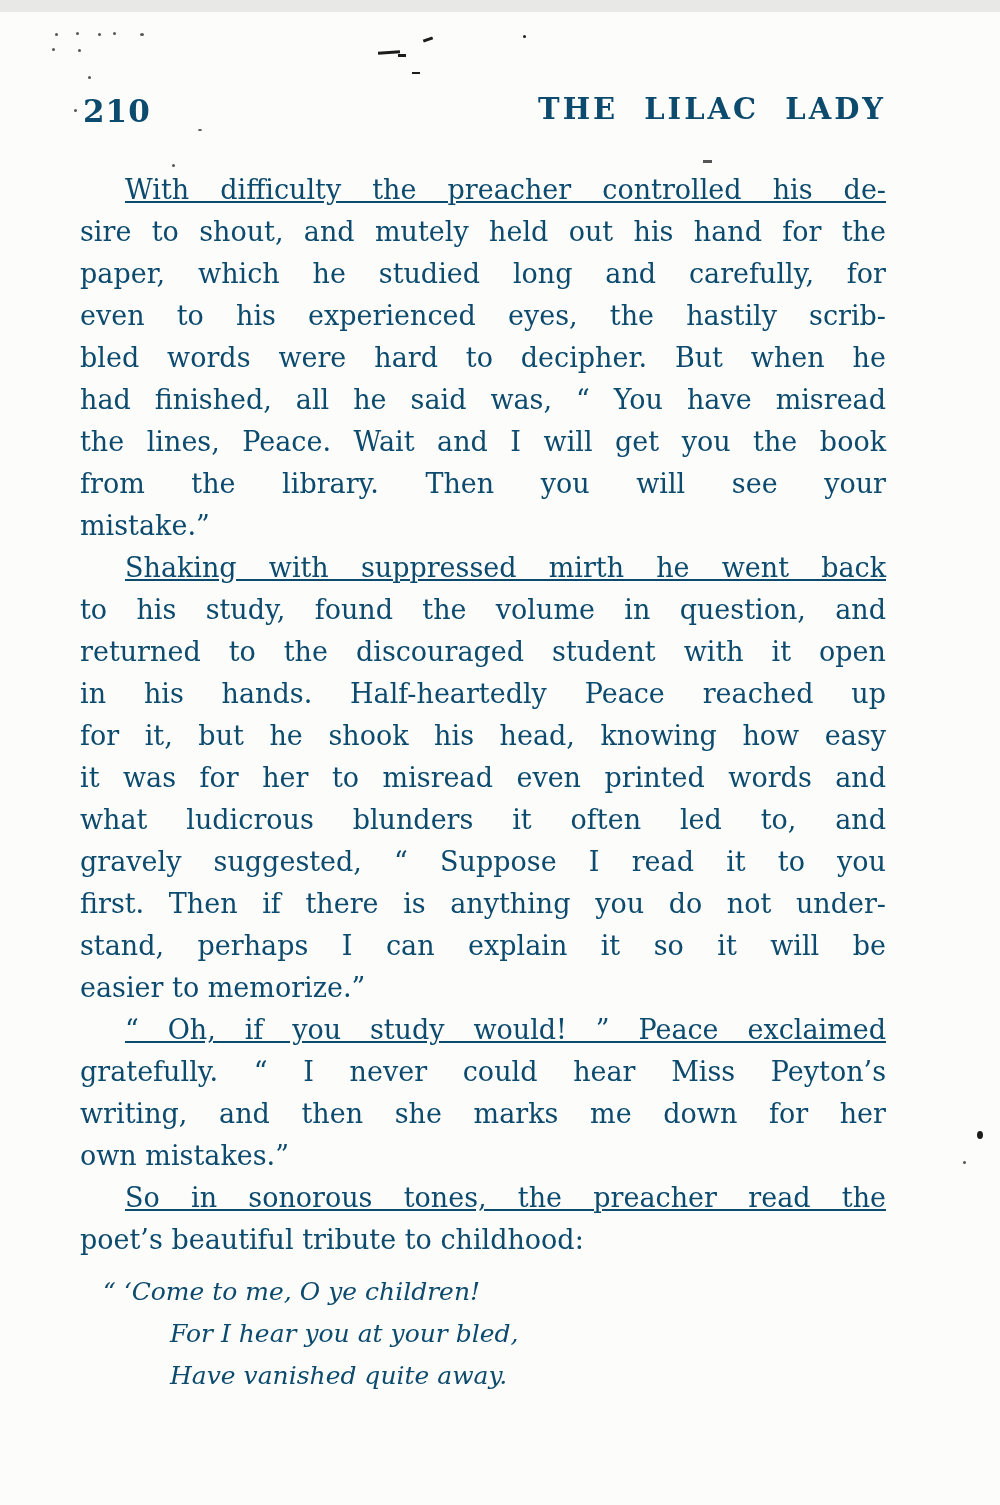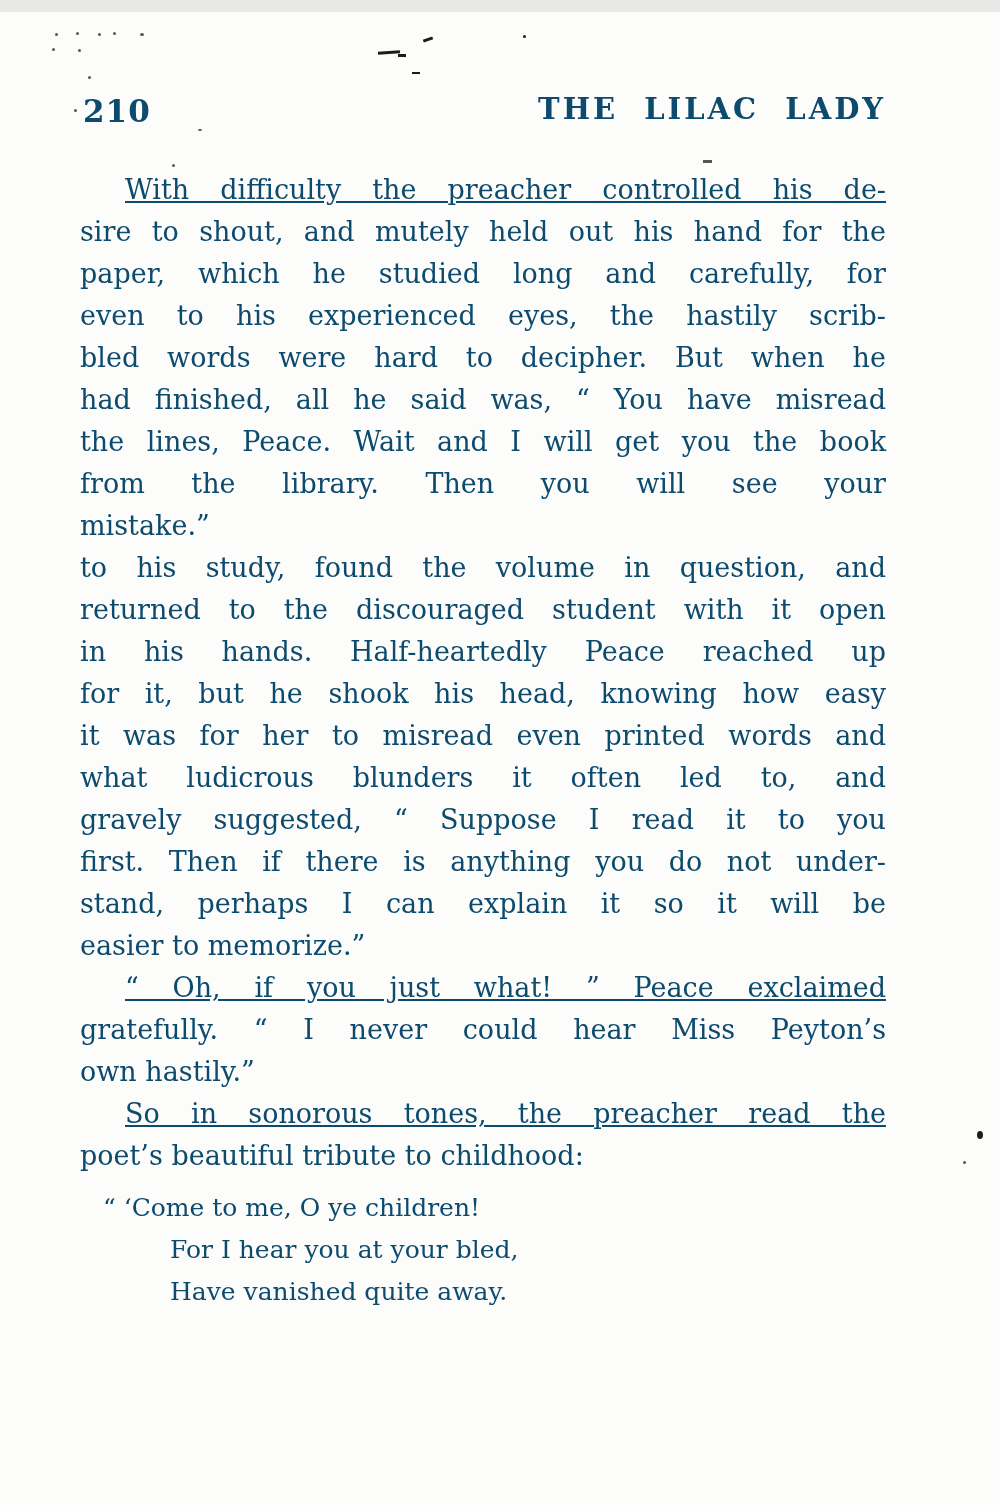--- a/index.html
+++ b/index.html
@@ -55,21 +55,21 @@
   }
   .line.first { text-indent: 45px; text-decoration: underline; }
   .line.last  { text-align-last: left; }
 
   
   .poem {
     margin-top: 10px;
     font-size: 25px;
     line-height: 42px;
   }
-  .poem-line { text-align: left; }
+  .poem-line { text-align: left; font-style: italic; }
   .pl-0 { margin-left: 23px; }
   .pl-1 { margin-left: 90px; }
   .pl-2 { margin-left: 64px; }
   .pl-3 { margin-left: 90px; }
 
   
   .speck {
     position: absolute;
     background: #1c1c1c;
   }
@@ -114,36 +114,38 @@
       <div class="line">paper, which he studied long and carefully, for</div>
       <div class="line">even to his experienced eyes, the hastily scrib-</div>
       <div class="line">bled words were hard to decipher.  But when he</div>
       <div class="line">had finished, all he said was, “ You have misread</div>
       <div class="line">the lines, Peace.  Wait and I will get you the book</div>
       <div class="line">from the library.  Then you will see your</div>
       <div class="line last">mistake.”</div>
     </div>
 
     <div>
+      <div class="line first">Shaking with suppressed mirth he went back</div>
       <div class="line">to his study, found the volume in question, and</div>
       <div class="line">returned to the discouraged student with it open</div>
       <div class="line">in his hands.  Half-heartedly Peace reached up</div>
       <div class="line">for it, but he shook his head, knowing how easy</div>
       <div class="line">it was for her to misread even printed words and</div>
       <div class="line">what ludicrous blunders it often led to, and</div>
       <div class="line">gravely suggested, “ Suppose I read it to you</div>
       <div class="line">first.  Then if there is anything you do not under-</div>
       <div class="line">stand, perhaps I can explain it so it will be</div>
       <div class="line last">easier to memorize.”</div>
     </div>
 
     <div>
-      <div class="line first">“ Oh, if you just what! ” Peace exclaimed</div>
+      <div class="line first">“ Oh, if you study would! ” Peace exclaimed</div>
       <div class="line">gratefully.  “ I never could hear Miss Peyton’s</div>
-      <div class="line last">own hastily.”</div>
+      <div class="line">writing, and then she marks me down for her</div>
+      <div class="line last">own mistakes.”</div>
     </div>
 
     <div>
       <div class="line first">So in sonorous tones, the preacher read the</div>
       <div class="line last">poet’s beautiful tribute to childhood:</div>
     </div>
 
     <div class="poem">
       <div class="poem-line pl-0">“ ‘Come to me, O ye children!</div>
       <div class="poem-line pl-1">For I hear you at your bled,</div>

